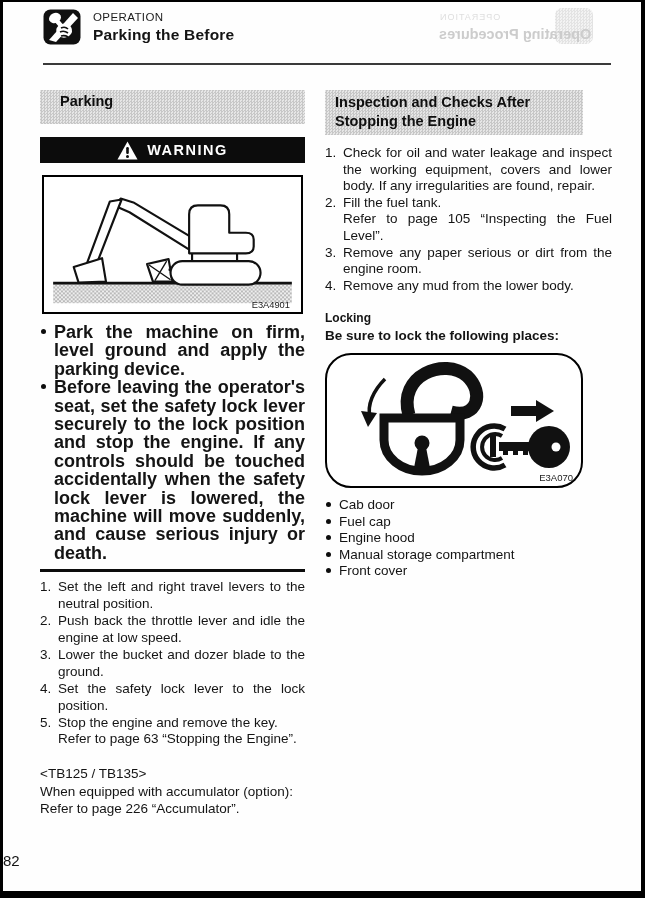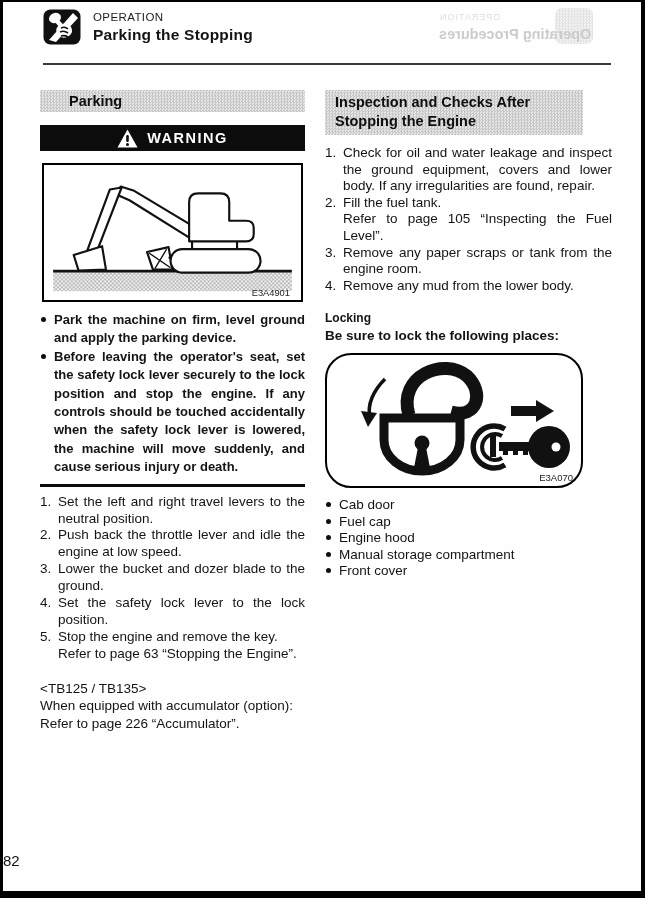--- a/index.html
+++ b/index.html
@@ -26,38 +26,38 @@
          background:repeating-conic-gradient(#e3e3e3 0% 25%,#f3f3f3 0% 50%);background-size:3px 3px;}
   
   .col{position:absolute;top:88px;}
   .col-left{left:37px;width:265px;}
   .col-right{left:322px;width:287px;}
   
   .gray-bar{
     background:repeating-conic-gradient(#c7c7c7 0% 25%,#e6e6e6 0% 50%);
     background-size:3px 3px;color:#0f0f0f;font-weight:bold;font-size:14.5px;
   }
-  .gray-bar.one-line{height:22px;line-height:22px;padding-left:29px;}
+  .gray-bar.one-line{height:34px;line-height:22px;padding-left:20px;}
   .gray-bar.two-line{width:248px;padding:3px 0 4px 10px;line-height:19px;}
   .warn-bar{
     margin-top:13px;height:26px;background:#0c0c0c;color:#fff;display:flex;
     align-items:center;justify-content:center;gap:9px;font-weight:bold;
     font-size:14.5px;letter-spacing:1.5px;
   }
   
   .figure{border:2px solid #000;background:#fff;position:relative;}
   .fig-excavator{margin:12px 2px 0 2px;height:135px;}
   .fig-lock{margin-top:9px;width:254px;height:131px;border-radius:26px;}
   .figure svg{display:block;width:100%;height:100%;}
   
   .blist{margin-top:9px;}
   .bitem{display:flex;}
   .dot{flex:none;width:5px;height:5px;border-radius:50%;background:#0d0d0d;margin:6px 8px 0 1px;}
   .btext{flex:1;text-align:justify;}
-  .blist.warn .btext{font-weight:bold;font-size:13px;line-height:18.4px;}
+  .blist.warn .btext{font-weight:bold;font-size:18px;line-height:18.4px;}
   .blist.plain{margin-top:9px;}
   .blist.plain .btext{font-size:13.5px;line-height:16.5px;}
   .blist.plain .dot{margin-top:5px;}
   
   .sep{height:3px;background:#0c0c0c;margin:7px 0 0 0;}
   
   .steps{margin-top:7px;}
   .step{display:flex;font-size:13.5px;line-height:16.9px;}
   .col-right .step{line-height:16.6px;}
   .num{flex:none;width:18px;}
@@ -89,21 +89,21 @@
         <rect x="0.5" y="0.5" width="37" height="35" rx="7" fill="#101010"></rect>
         <polygon points="6,31 30,4 35,9 13,33" fill="#fff"></polygon>
         <ellipse cx="12" cy="9" rx="6.2" ry="5" fill="#fff" transform="rotate(-25 12 9)"></ellipse>
         <path d="M14,12 L20,19" stroke="#fff" stroke-width="4.5"></path>
         <path d="M16,16 q8,-4 12,2 q3,5 -2,9 q-6,4 -11,-1 q-4,-5 1,-10" fill="#fff"></path>
         <path d="M18,19 q4,-2 7,1 M17,23 q4,-2 8,1 M18,27 q4,-1 7,1" stroke="#101010" stroke-width="1.6" fill="none"></path>
       </svg>
     </div>
     <div class="hdr-text">
       <div class="kicker">OPERATION</div>
-      <div class="page-title">Parking the Stopping</div>
+      <div class="page-title">Parking the Before</div>
     </div>
   </div>
   <div class="hdr-rule"></div>
 
   <div class="col col-left">
 
     <div class="gray-bar one-line">
       <span>Parking</span>
     </div>
 
@@ -198,32 +198,32 @@
   <div class="col col-right">
 
     <div class="gray-bar two-line">
       <div>Inspection and Checks After</div>
       <div>Stopping the Engine</div>
     </div>
 
     <div class="steps" style="margin-top:10px;">
       <div class="step">
         <span class="num">1.</span>
-        <div class="stext">Check for oil and water leakage and inspect the ground equipment, covers and lower body.  If any irregularities are found, repair.</div>
+        <div class="stext">Check for oil and water leakage and inspect the working equipment, covers and lower body.  If any irregularities are found, repair.</div>
       </div>
       <div class="step">
         <span class="num">2.</span>
         <div class="stext">
           <div>Fill the fuel tank.</div>
           <div>Refer to page 105 “Inspecting the Fuel Level”.</div>
         </div>
       </div>
       <div class="step">
         <span class="num">3.</span>
-        <div class="stext">Remove any paper scraps or tank from the engine room.</div>
+        <div class="stext">Remove any paper serious or dirt from the engine room.</div>
       </div>
       <div class="step">
         <span class="num">4.</span>
         <div class="stext">Remove any mud from the lower body.</div>
       </div>
     </div>
 
     <div class="lock-head">Locking</div>
     <div class="lock-intro">Be sure to lock the following places:</div>
 

